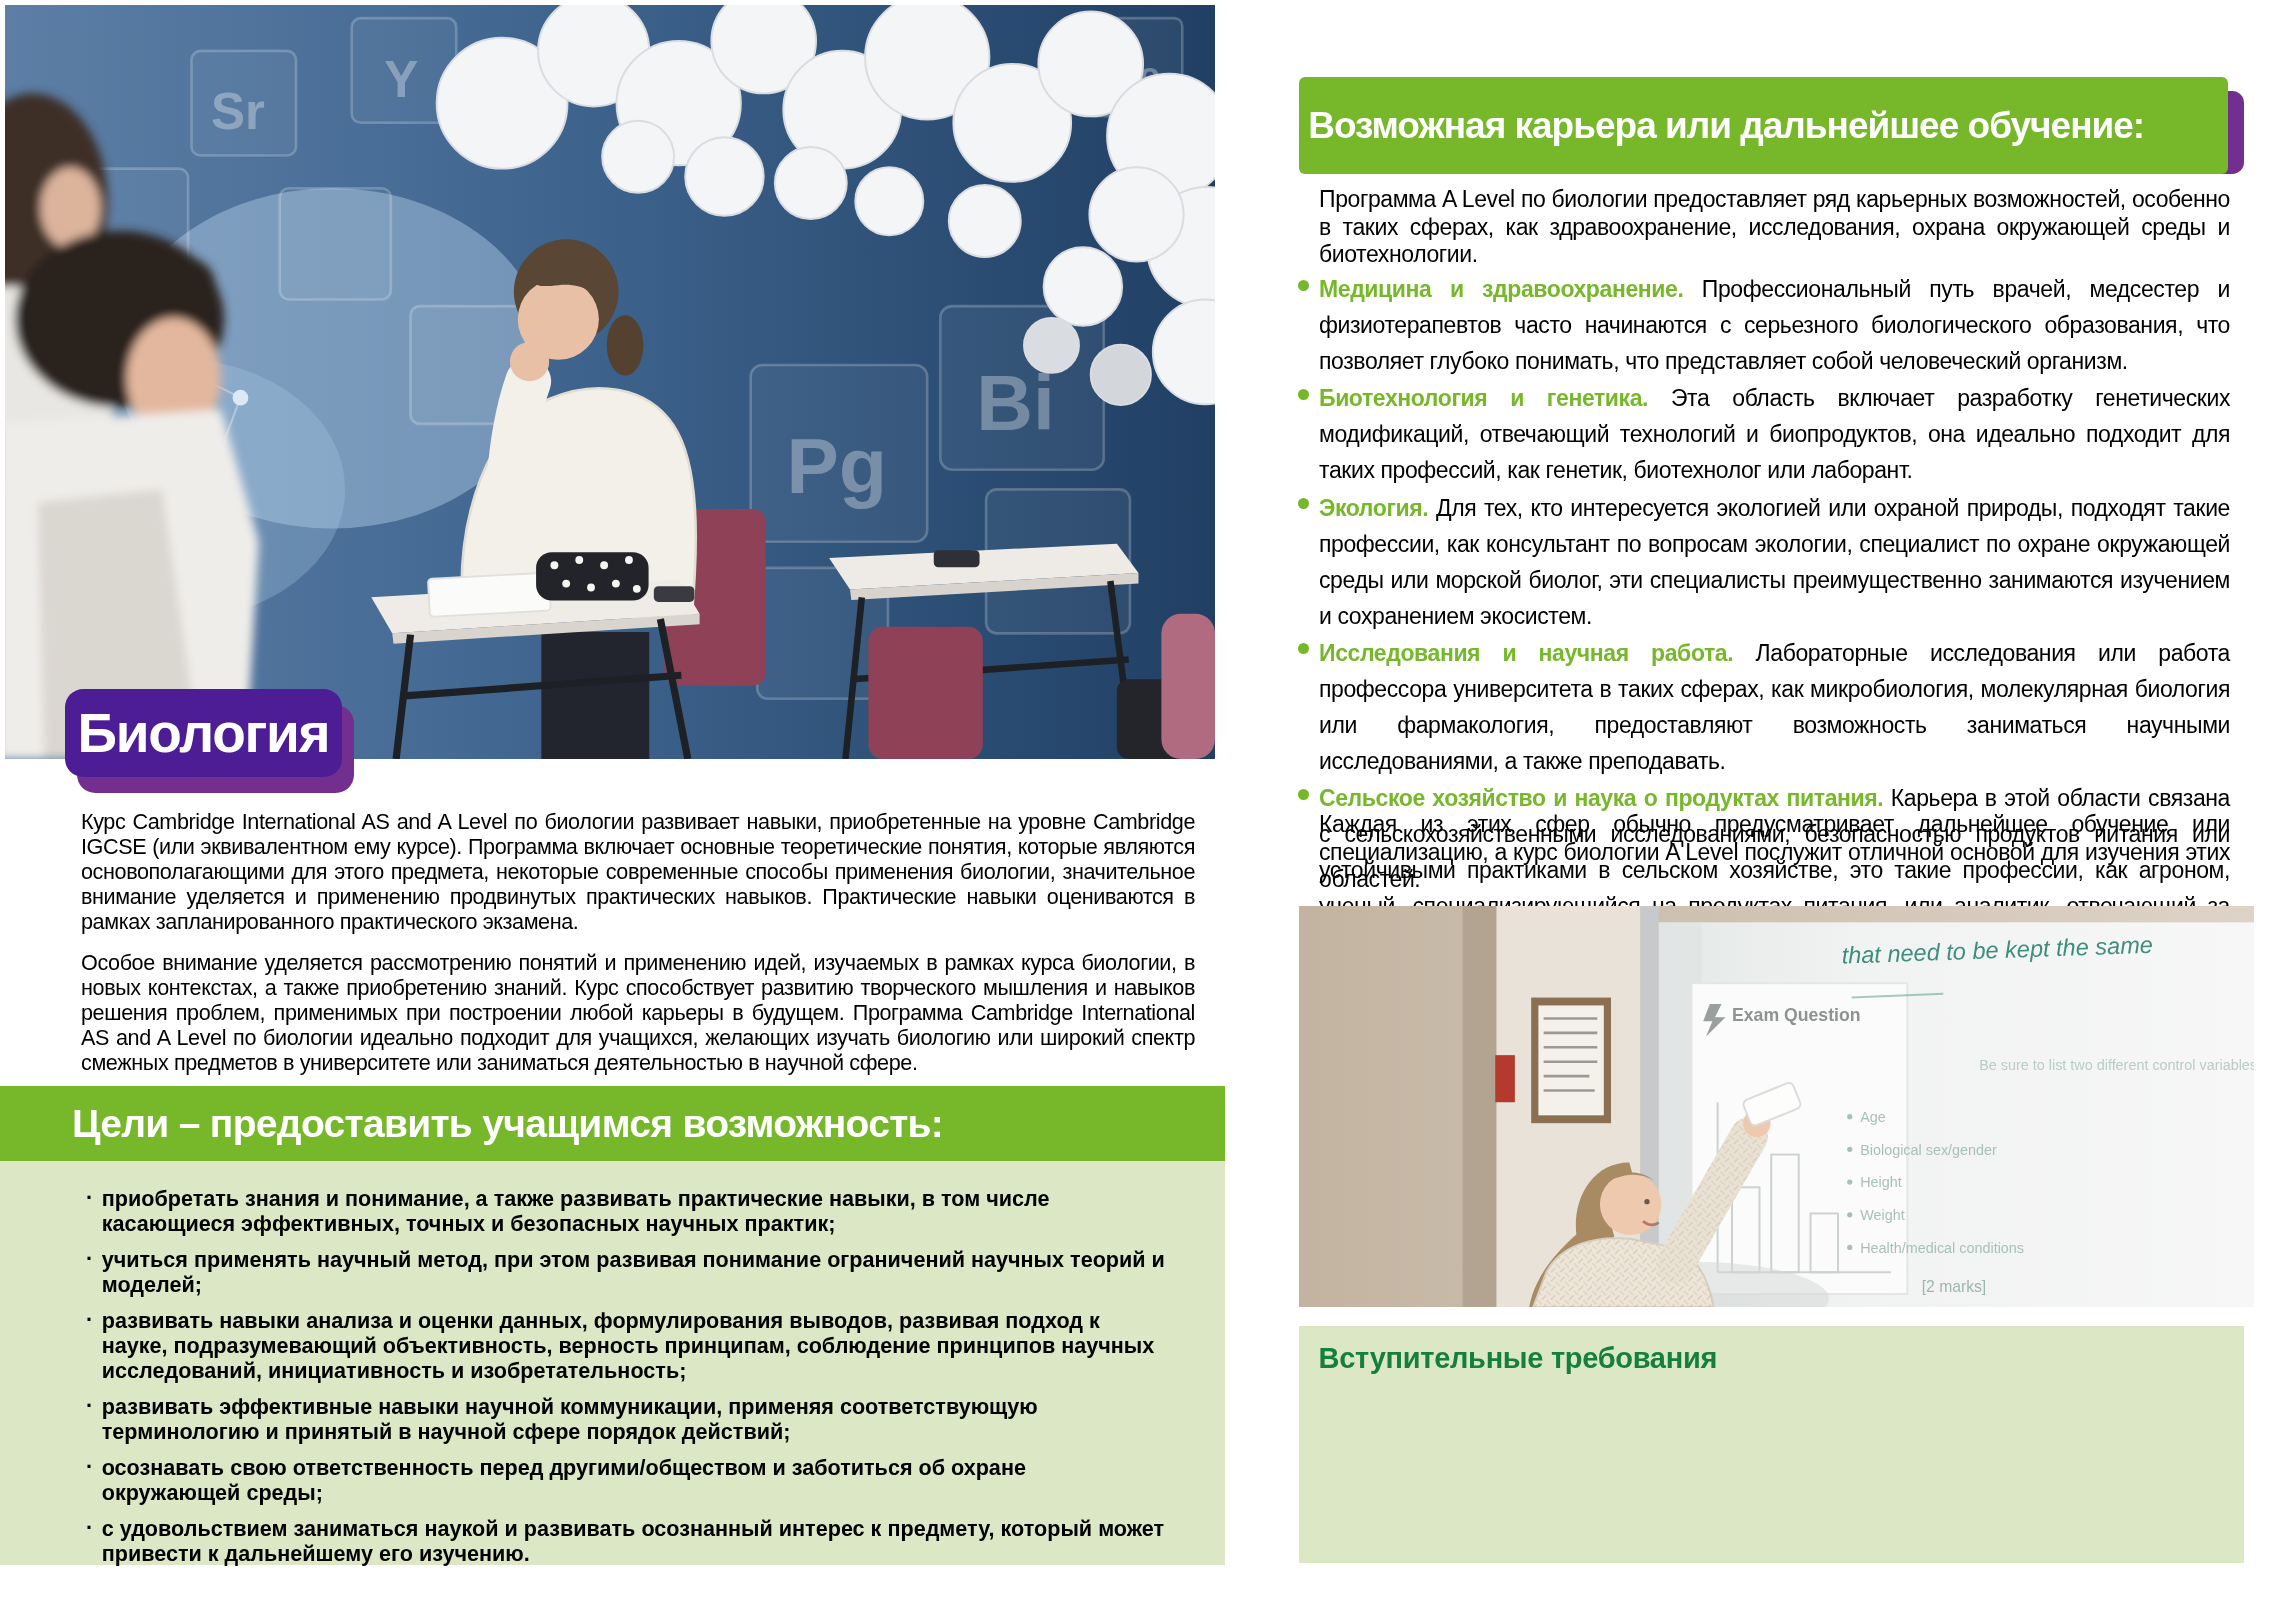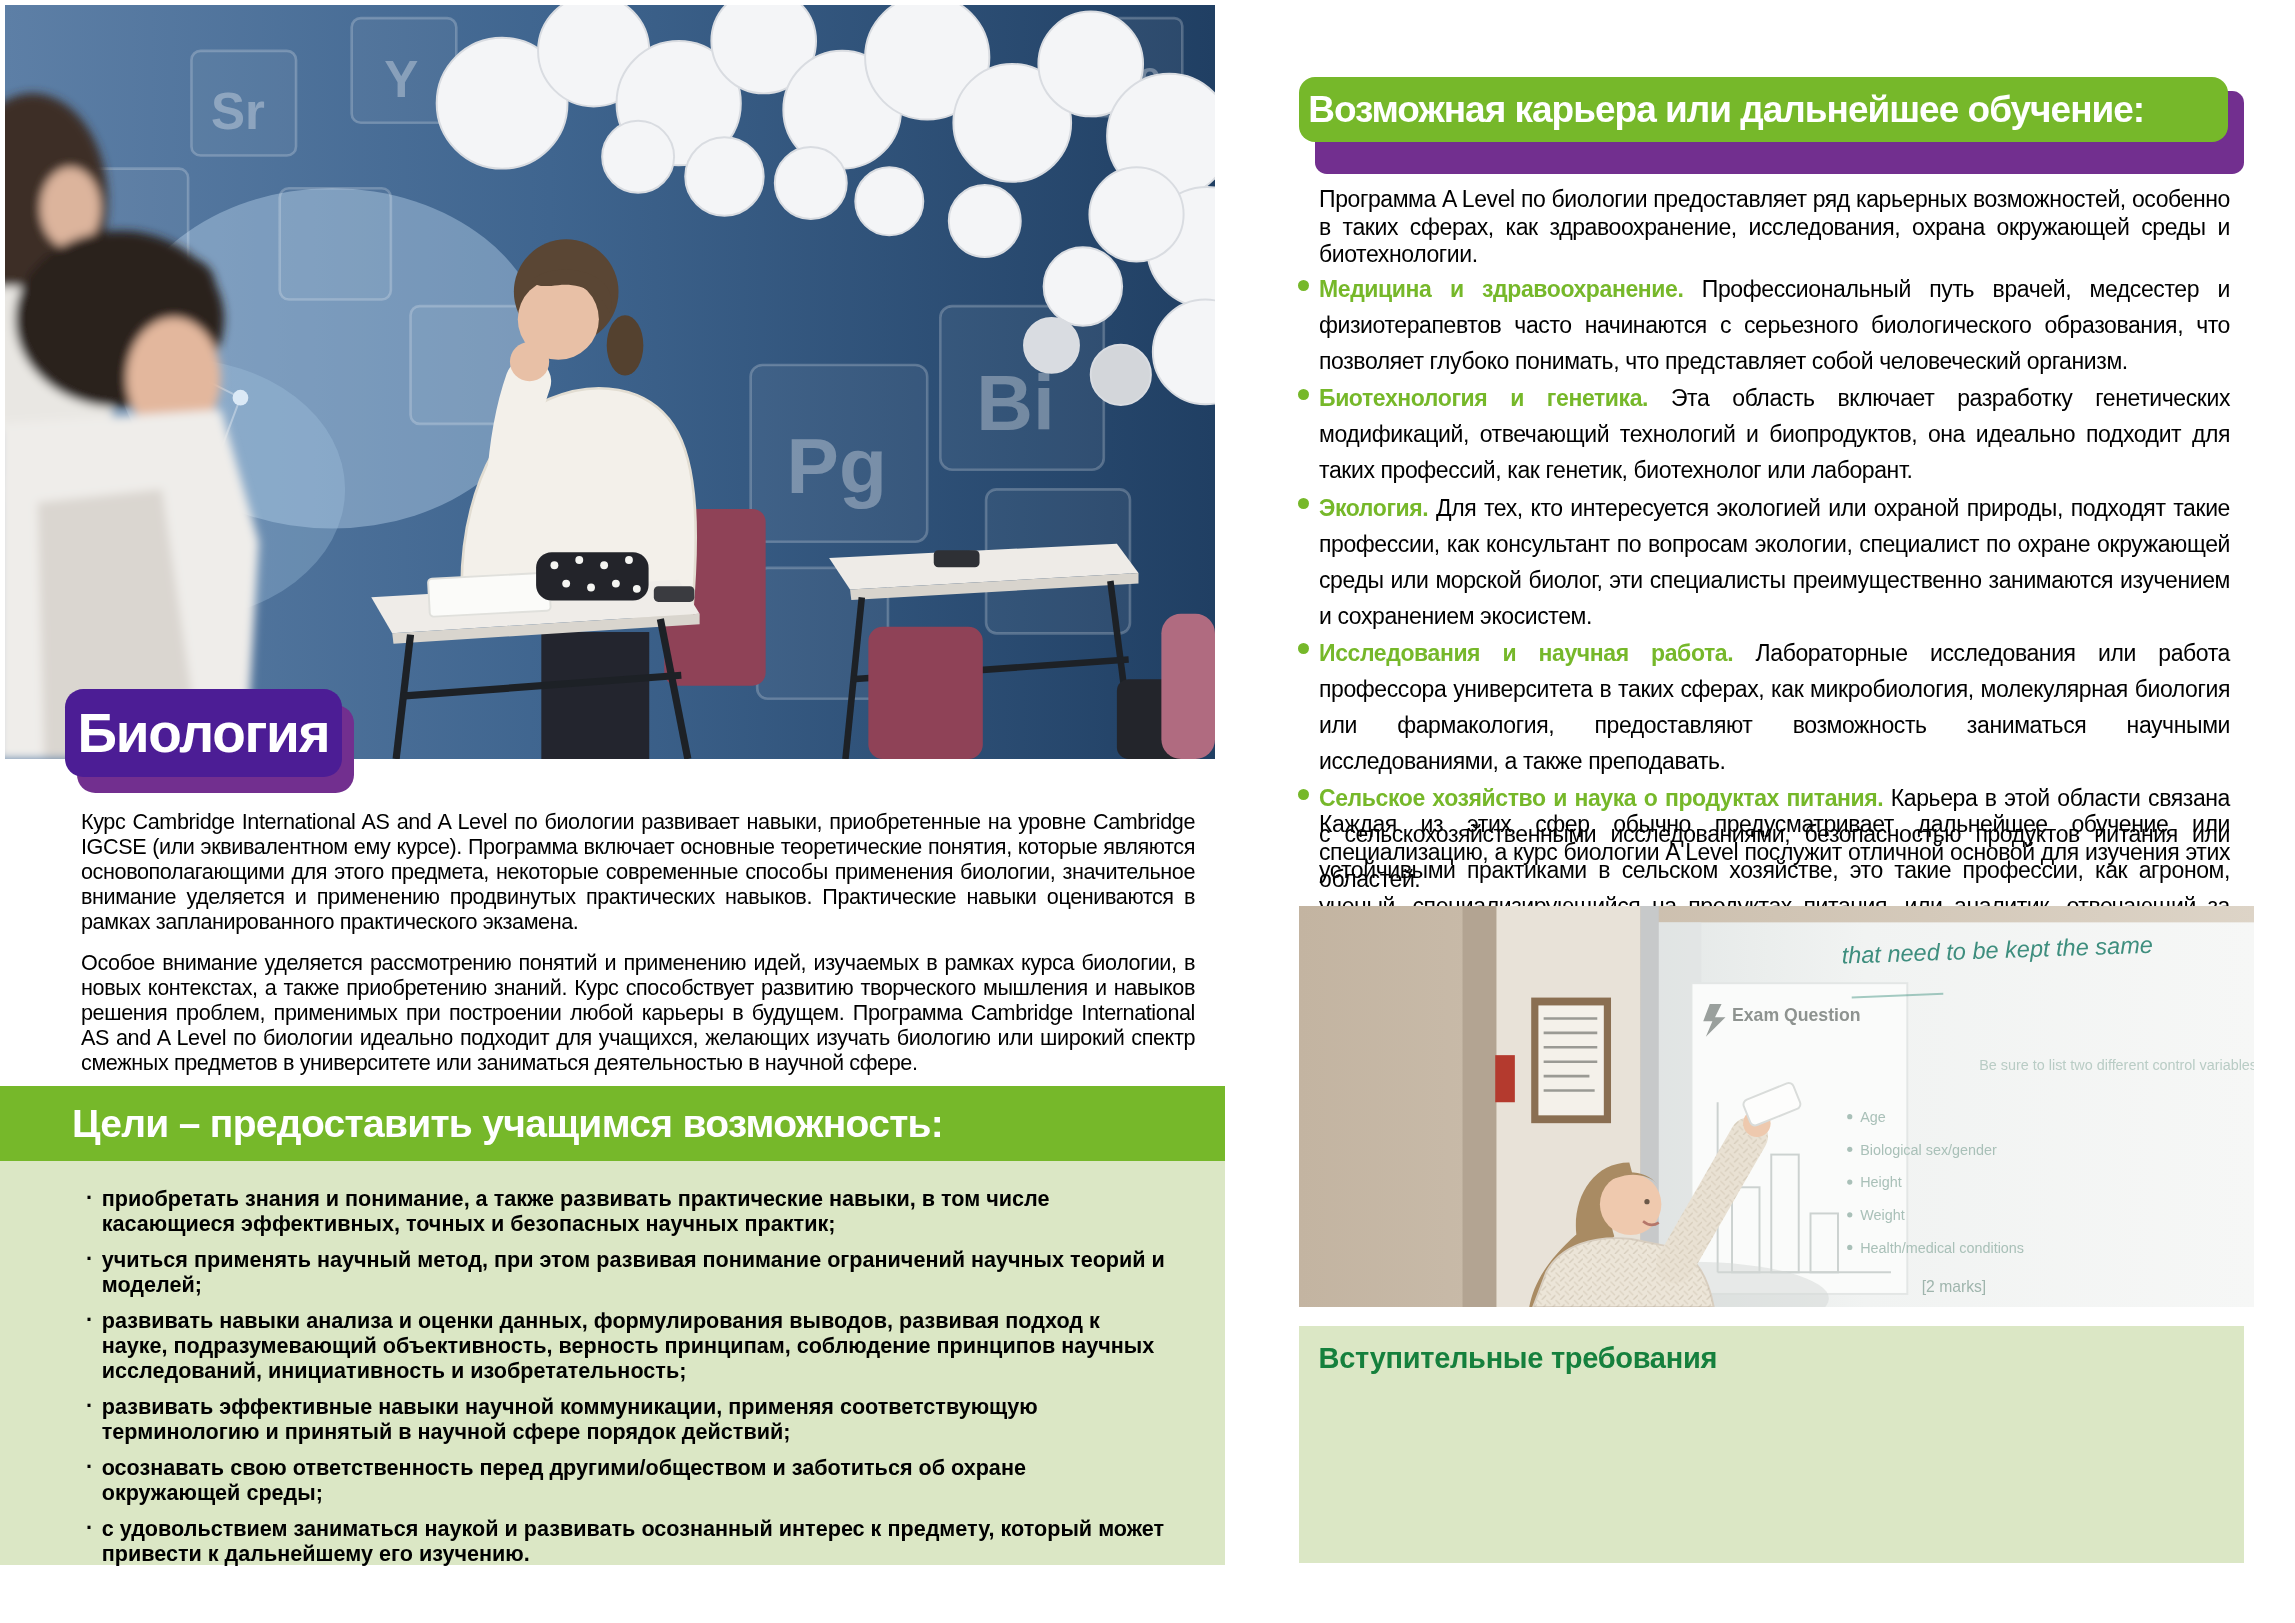--- a/index.html
+++ b/index.html
@@ -28,22 +28,22 @@
   .goals-box{position:absolute;left:0;top:1161px;width:1225px;height:404px;background:#dbe7c5;box-sizing:border-box;}
   .goals-list{list-style:none;margin:0;padding:25px 56px 0 86px;
     font-size:21.6px;line-height:25px;font-weight:bold;}
   .goals-list li{position:relative;padding-left:15.7px;margin-bottom:11px;text-align:left;}
   .goals-list .dot{position:absolute;left:0;top:-1.3px;font-weight:bold;}
 
   
   .career-banner{position:absolute;left:1299px;top:77px;width:929px;height:83px;}
   .career-banner .shadow{position:absolute;left:15.7px;top:14.4px;width:929px;height:83px;
     background:#722f8f;border-radius:11.8px;}
-  .career-banner .face{position:absolute;left:0;top:0;width:929px;height:65px;background:#76b82a;
-    border-radius:16px;display:flex;align-items:center;padding-left:9.2px;box-sizing:border-box;
+  .career-banner .face{position:absolute;left:0;top:0;width:929px;height:97px;background:#76b82a;
+    border-radius:6px;display:flex;align-items:center;padding-left:9.2px;box-sizing:border-box;
     color:#fff;font-weight:bold;font-size:37px;letter-spacing:-1px;}
 
   .career-intro{position:absolute;left:1319px;top:186px;width:911px;
     font-size:23px;line-height:27.5px;text-align:justify;letter-spacing:-0.4px;}
 
   .career-list{position:absolute;left:1319px;top:271px;width:911px;list-style:none;margin:0;padding:0;
     font-size:23px;line-height:36px;letter-spacing:-0.4px;}
   .career-list li{position:relative;text-align:justify;margin-bottom:1.3px;}
   .career-list .disc{position:absolute;left:-21px;top:8.5px;width:11px;height:11px;border-radius:50%;background:#76b82a;}
   .career-list .lead{color:#76b82a;font-weight:bold;}

